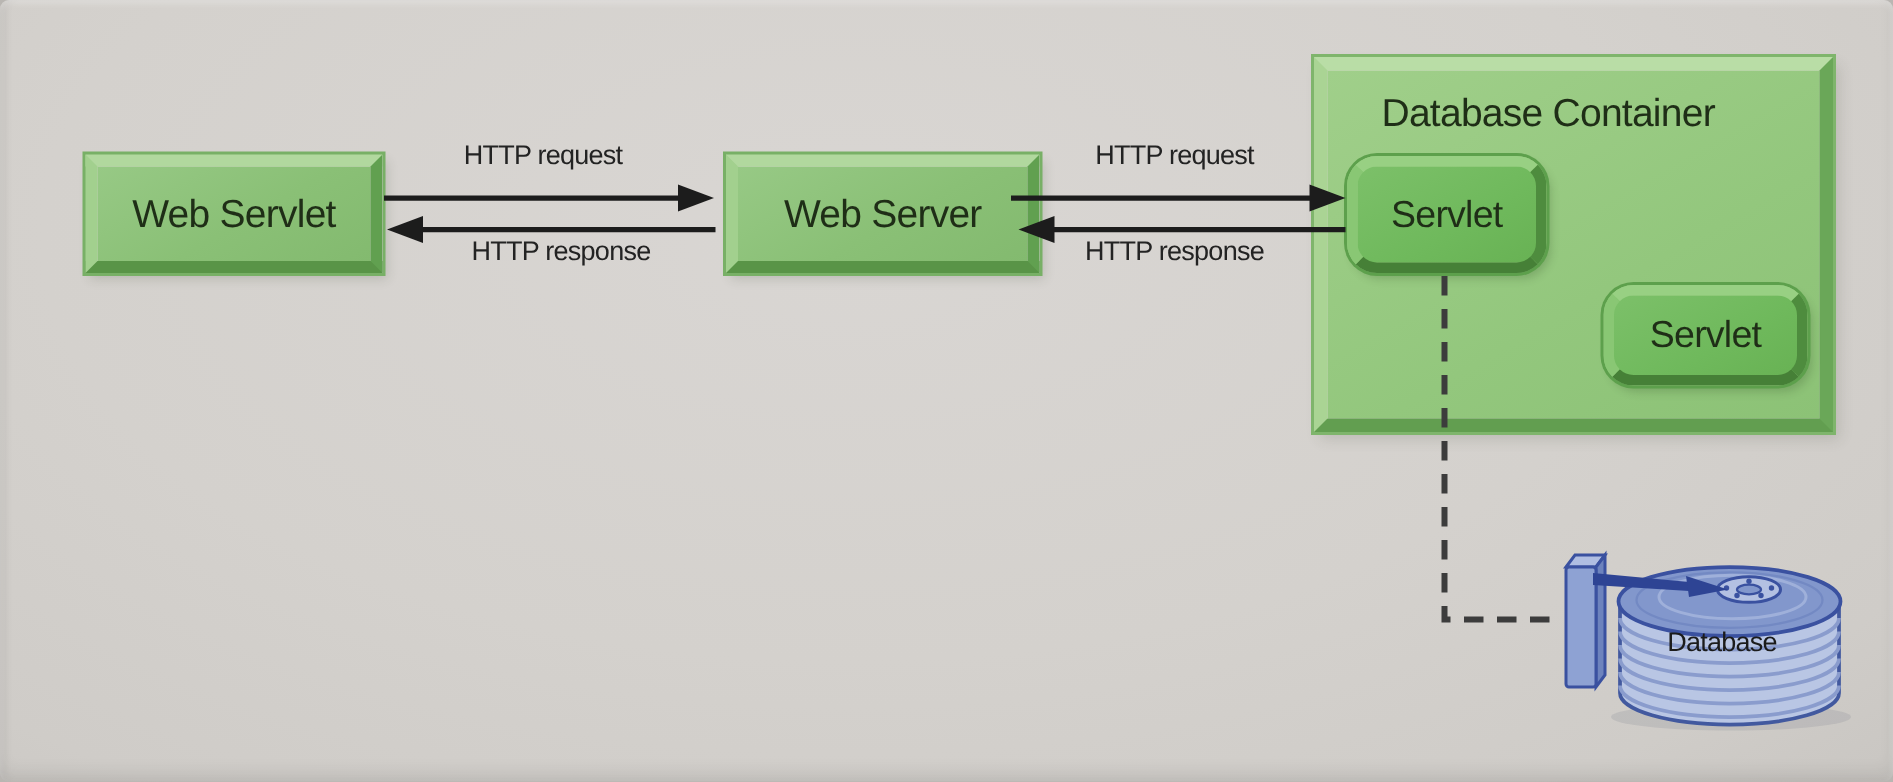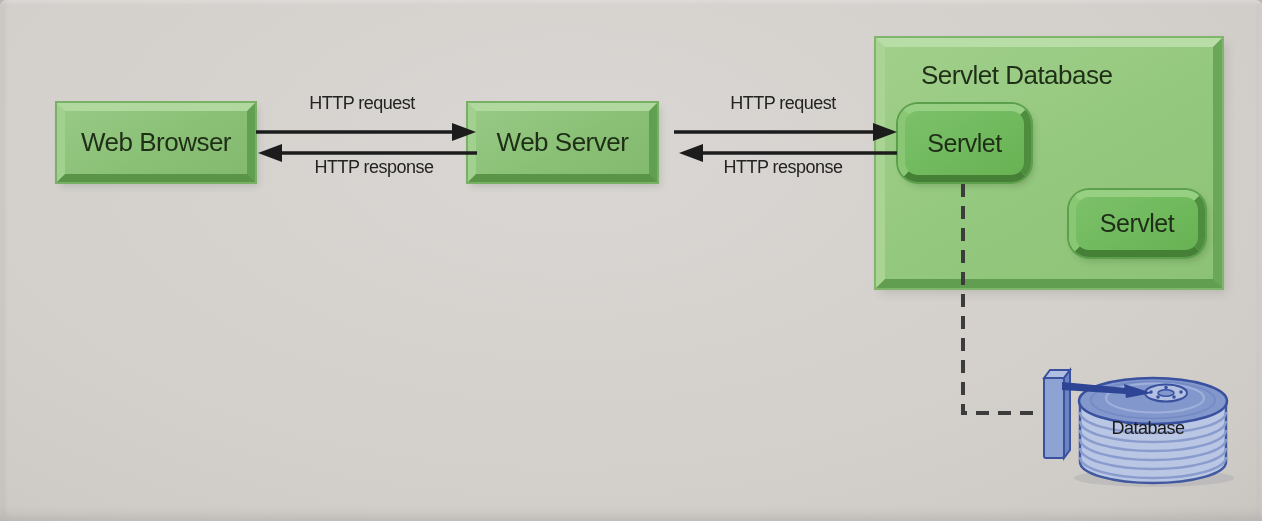--- a/index.html
+++ b/index.html
@@ -76,27 +76,27 @@
   }
   #wires{position:absolute;left:0;top:0;pointer-events:none;}
   #dbicon{position:absolute;pointer-events:none;}
 </style>
 </head>
 <body>
 
 <div id="canvas">
 
   <div class="container-box" style="left:876px;top:38px;width:346px;height:250px;"></div>
-  <div class="container-title" style="left:921px;top:60px;">Servlet Database</div>
+  <div class="container-title" style="left:921px;top:60px;">Database Container</div>
 
   <div class="node-box" style="left:57px;top:103px;width:198px;height:79px;">
-    <span class="node-label">Web Browser</span>
+    <span class="node-label">Web Servlet</span>
   </div>
 
-  <div class="node-box" style="left:468px;top:103px;width:189px;height:79px;">
+  <div class="node-box" style="left:484px;top:103px;width:209px;height:79px;">
     <span class="node-label">Web Server</span>
   </div>
 
   <div class="servlet-box" style="left:898px;top:104px;width:133px;height:78px;">
     <span class="node-label" style="font-size:25px;">Servlet</span>
   </div>
   <div class="servlet-box" style="left:1069px;top:190px;width:136px;height:67px;">
     <span class="node-label" style="font-size:25px;">Servlet</span>
   </div>
 

